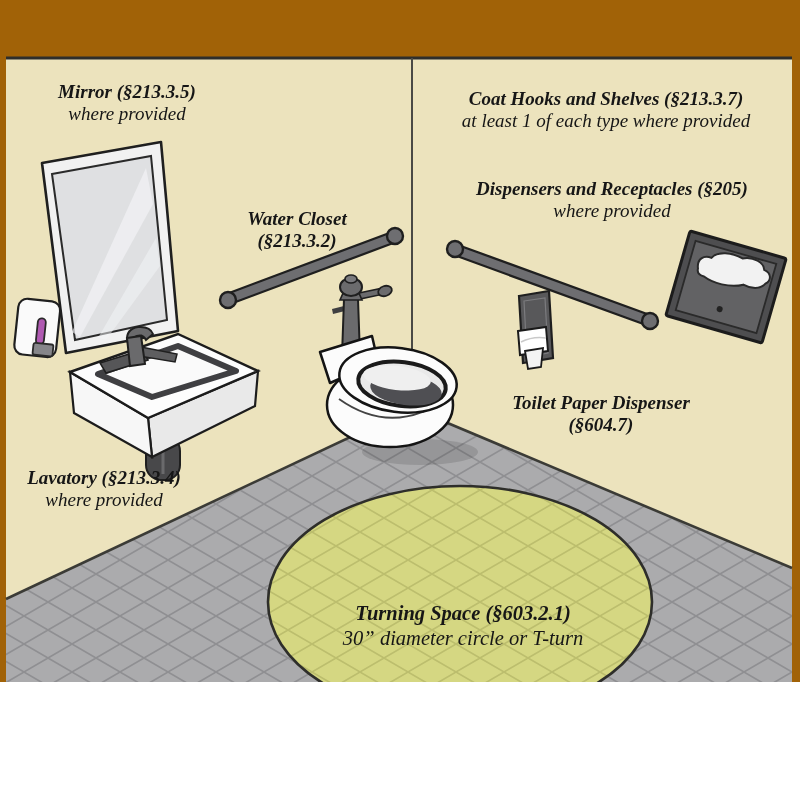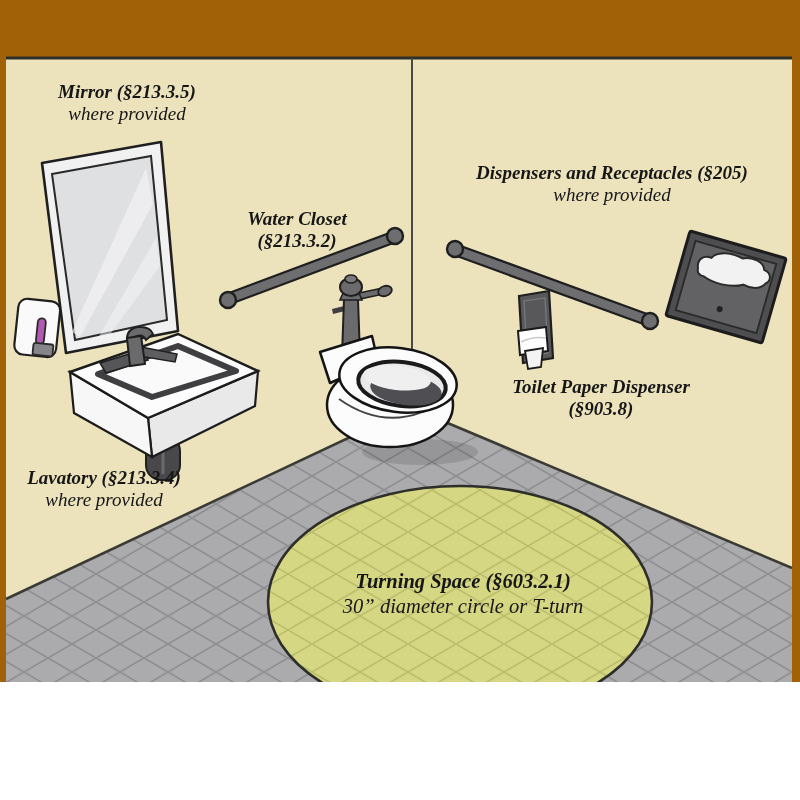--- a/index.html
+++ b/index.html
@@ -9,21 +9,21 @@
   }
   .scene{position:absolute;left:0;top:0;width:800px;height:800px;}
   .label{
     position:absolute;text-align:center;color:#161616;font-style:italic;
     font-size:19px;line-height:22px;transform:translateX(-50%);white-space:nowrap;
     z-index:5;
   }
   .label .t{display:block;font-weight:700;}
   .label .n{display:block;font-weight:400;}
   .label.bold-note .n{font-weight:700;}
-  .label.big{font-size:20.5px;line-height:25px;}
+  .label.big{font-size:20.5px;line-height:25px;margin-top:32px;}
 </style>
 </head>
 <body>
 
 <div class="canvas">
 
   <svg class="scene" viewBox="0 0 800 800">
     <defs>
       <pattern id="tiles" width="48" height="28" patternUnits="userSpaceOnUse">
         <rect width="48" height="28" fill="#ababad"></rect>
@@ -133,34 +133,38 @@
       <ellipse cx="406" cy="390" rx="36" ry="15" transform="rotate(7 406 390)" fill="#4f4f53"></ellipse>
       <ellipse cx="397" cy="378" rx="34" ry="12" transform="rotate(7 397 378)" fill="#efefef"></ellipse>
     </g>
   </svg>
 
   <div class="label" style="left:127px;top:81px">
     <span class="t">Mirror (§213.3.5)</span>
     <span class="n">where provided</span>
   </div>
 
+  <div class="label" style="left:606px;top:88px">
+    <span class="t">Coat Hooks and Shelves (§213.3.7)</span>
+    <span class="n">at least 1 of each type where provided</span>
+  </div>
 
   <div class="label bold-note" style="left:297px;top:208px">
     <span class="t">Water Closet</span>
     <span class="n">(§213.3.2)</span>
   </div>
 
-  <div class="label" style="left:612px;top:162px">
+  <div class="label" style="left:612px;top:178px">
     <span class="t">Dispensers and Receptacles (§205)</span>
     <span class="n">where provided</span>
   </div>
 
-  <div class="label bold-note" style="left:601px;top:376px">
+  <div class="label bold-note" style="left:601px;top:392px">
     <span class="t">Toilet Paper Dispenser</span>
-    <span class="n">(§903.8)</span>
+    <span class="n">(§604.7)</span>
   </div>
 
   <div class="label" style="left:104px;top:467px">
     <span class="t">Lavatory (§213.3.4)</span>
     <span class="n">where provided</span>
   </div>
 
   <div class="label big" style="left:463px;top:569px">
     <span class="t">Turning Space (§603.2.1)</span>
     <span class="n">30” diameter circle or T-turn</span>

